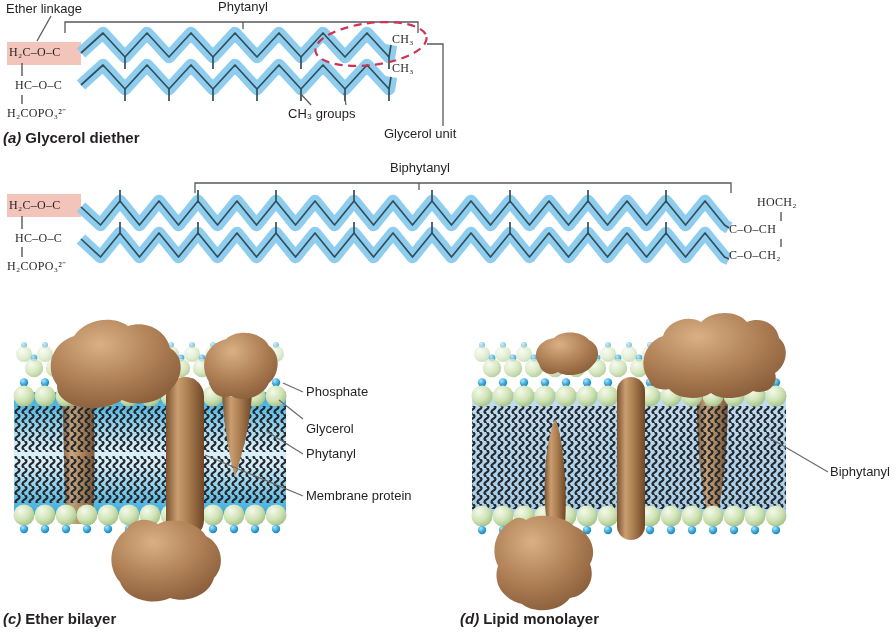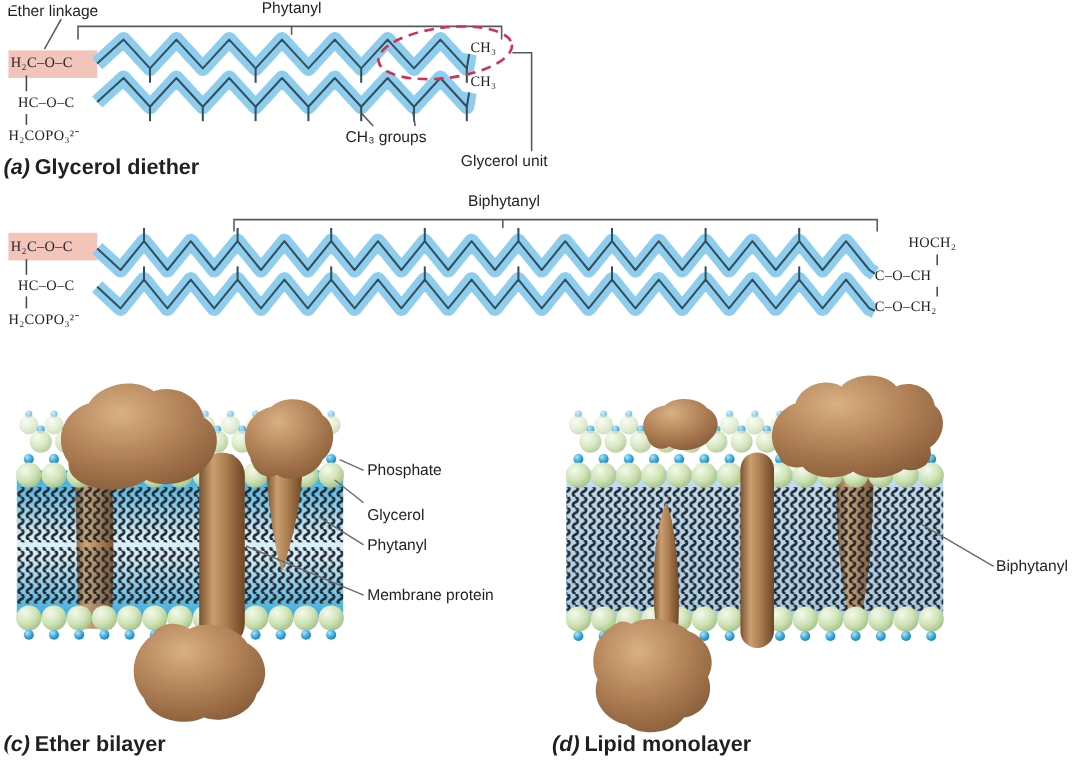--- a/index.html
+++ b/index.html
@@ -1,21 +1,21 @@
 <!DOCTYPE html>
 <html style="--ink: #231f20;"><head>
 <meta charset="utf-8">
 <style>
   html,body{margin:0;padding:0;background:#ffffff;}
   #stage{position:relative;width:896px;height:636px;background:#fff;overflow:hidden;
-         font-family:"Liberation Sans",sans-serif;border-radius:24px;}
+         font-family:"Liberation Sans",sans-serif;}
   #scene{position:absolute;left:0;top:0;}
   .lbl{position:absolute;font-size:13px;line-height:1.15;color:var(--ink,#231f20);white-space:nowrap;}
   .formula{font-family:Liberation Serif, serif;font-size:12px;letter-spacing:.3px;}
-  .caption{font-weight:bold;font-size:18px;font-family:"Liberation Sans",sans-serif;}
+  .caption{font-weight:bold;font-size:15px;font-family:"Liberation Sans",sans-serif;}
   .caption .idx{font-style:italic;margin-right:4px;}
   .center{text-align:center;}
 </style>
 </head>
 <body>
 
 <div id="stage">
 
   <svg id="scene" width="896" height="636" viewBox="0 0 896 636">
     <defs>

